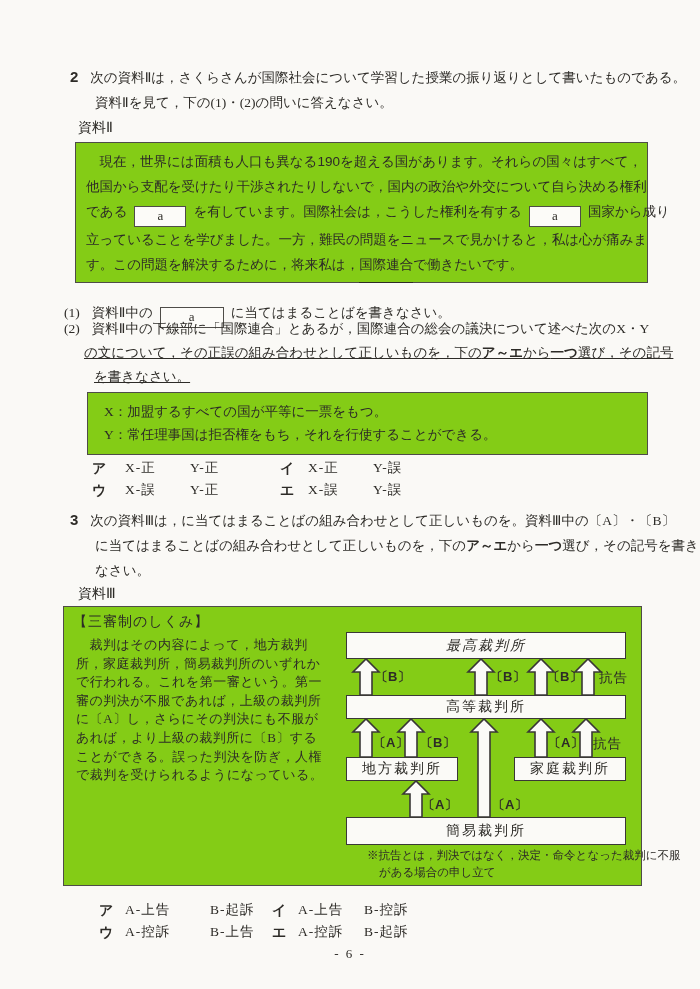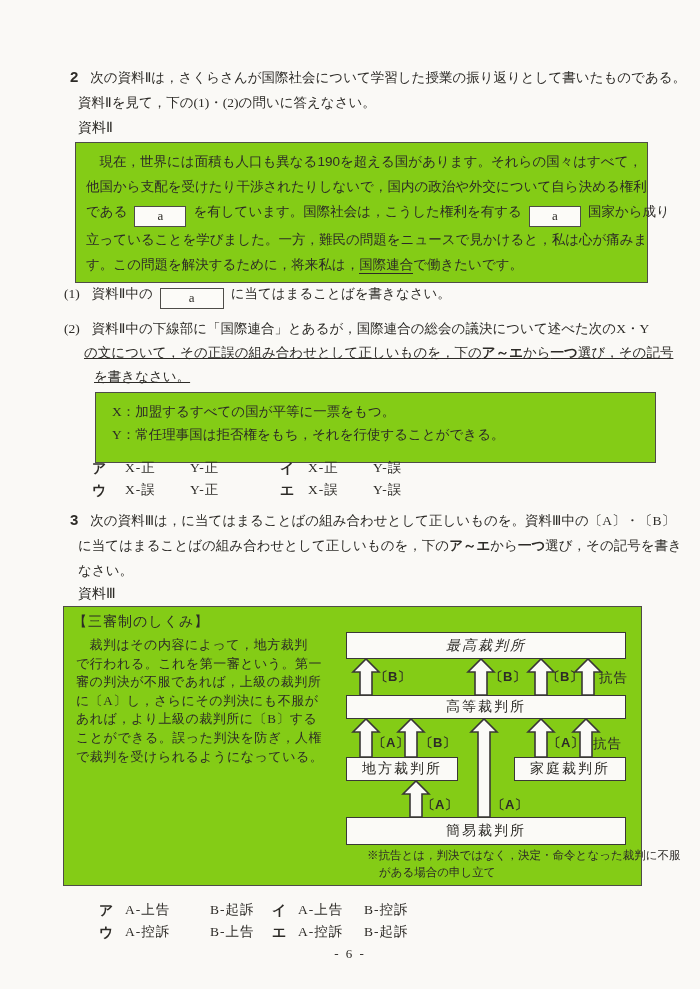--- a/index.html
+++ b/index.html
@@ -5,26 +5,26 @@
   html,body{margin:0;padding:0;background:#e8e8e6;}
   .page{position:relative;width:700px;height:989px;background:#faf9f6;color:#2d2b27;
         font-family:"Liberation Serif",serif;font-size:13.5px;overflow:hidden;}
   .abs{position:absolute;}
   .serif{font-family:"Liberation Serif",serif;}
   .sans{font-family:"Liberation Sans",sans-serif;}
   .line{white-space:nowrap;}
   .qnum{font-family:"Liberation Sans",sans-serif;font-weight:bold;font-size:15px;}
   .pnum{font-size:13.5px;}
   .ml12{margin-left:12px;}
-  .ml8{margin-left:8px;}
+  .ml8{margin-left:25px;}
   .box{border:1.4px solid #4e4c48;background:#84cc16;}
   .blank{display:inline-block;width:50px;height:19px;border:1.2px solid #4e4c48;text-align:center;
          line-height:18px;margin:0 7px;vertical-align:-4px;font-size:13px;background:#fcfbf8;}
   .blank.wide{width:62px;}
-  .u{border-bottom:1.3px solid #2d2b27;padding-bottom:1px;}
+  .u{border-bottom:1.3px solid #2d2b27;padding-bottom:10px;}
   .optgrid{display:grid;line-height:22px;letter-spacing:1px;}
   .optgrid .k{font-family:"Liberation Sans",sans-serif;font-weight:bold;letter-spacing:0;font-size:14px;}
   .court{position:absolute;border:1.6px solid #3a3836;background:#fbfaf7;text-align:center;
          font-size:14px;letter-spacing:2px;}
   .dlabel{position:absolute;font-family:"Liberation Sans",sans-serif;font-weight:bold;font-size:13px;}
   .klabel{position:absolute;font-size:13.5px;letter-spacing:1px;}
   .note{font-size:11.5px;line-height:17px;}
 </style>
 </head>
 <body>
@@ -39,31 +39,31 @@
   <div class="abs serif" style="left:78px;top:119px;font-size:14px;">資料Ⅱ</div>
 
   <div class="abs box sans" style="left:75px;top:142px;width:561px;height:133px;padding:6px 0 0 10px;line-height:25px;font-size:13.5px;">
     <div class="line">　現在，世界には面積も人口も異なる190を超える国があります。それらの国々はすべて，</div>
     <div class="line">他国から支配を受けたり干渉されたりしないで，国内の政治や外交について自ら決める権利</div>
     <div class="line"><span>である</span><span class="blank serif">a</span><span>を有しています。国際社会は，こうした権利を有する</span><span class="blank serif">a</span><span>国家から成り</span></div>
     <div class="line">立っていることを学びました。一方，難民の問題をニュースで見かけると，私は心が痛みま</div>
     <div class="line"><span>す。この問題を解決するために，将来私は，</span><span class="u">国際連合</span><span>で働きたいです。</span></div>
   </div>
 
-  <div class="abs serif line" style="left:64px;top:282px;line-height:24px;">
+  <div class="abs serif line" style="left:64px;top:301px;line-height:24px;">
     <span class="pnum">(1)</span><span class="ml12">資料Ⅱ中の</span><span class="blank wide serif">a</span><span>に当てはまることばを書きなさい。</span>
   </div>
 
   <div class="abs serif" style="left:64px;top:317px;width:590px;line-height:24px;">
     <div class="line"><span class="pnum">(2)</span><span class="ml12">資料Ⅱ中の下線部に「国際連合」とあるが，国際連合の総会の議決について述べた次のX・Y</span></div>
     <div class="line" style="margin-left:20px;text-decoration:underline;"><span>の文について，その正誤の組み合わせとして正しいものを，下の</span><b>ア～エ</b><span>から</span><b>一つ</b><span>選び，その記号</span></div>
     <div class="line" style="margin-left:30px;text-decoration:underline;">を書きなさい。</div>
   </div>
 
-  <div class="abs box serif" style="left:95px;top:392px;width:543px;height:54px;padding:7px 0 8px 16px;line-height:23px;">
+  <div class="abs box serif" style="left:87px;top:392px;width:543px;height:54px;padding:7px 0 0 16px;line-height:23px;">
     <div class="line">X：加盟するすべての国が平等に一票をもつ。</div>
     <div class="line">Y：常任理事国は拒否権をもち，それを行使することができる。</div>
   </div>
 
   <div class="abs serif optgrid" style="left:92px;top:457px;grid-template-columns:33px 65px 90px 28px 65px auto;">
     <span class="k">ア</span>
     <span>X-正</span>
     <span>Y-正</span>
     <span class="k">イ</span>
     <span>X-正</span>
@@ -83,20 +83,21 @@
   </div>
 
   <div class="abs serif" style="left:78px;top:585px;font-size:14px;">資料Ⅲ</div>
 
   <div class="abs box" style="left:63px;top:606px;width:577px;height:278px;border-width:1.6px;">
 
     <div class="abs serif" style="left:9px;top:6px;font-size:14px;letter-spacing:1px;">【三審制のしくみ】</div>
 
     <div class="abs serif" style="left:12px;top:29px;width:296px;line-height:18.6px;font-size:13px;letter-spacing:0.5px;">
       <div class="line">　裁判はその内容によって，地方裁判</div>
+      <div class="line">所，家庭裁判所，簡易裁判所のいずれか</div>
       <div class="line">で行われる。これを第一審という。第一</div>
       <div class="line">審の判決が不服であれば，上級の裁判所</div>
       <div class="line">に〔A〕し，さらにその判決にも不服が</div>
       <div class="line">あれば，より上級の裁判所に〔B〕する</div>
       <div class="line">ことができる。誤った判決を防ぎ，人権</div>
       <div class="line">で裁判を受けられるようになっている。</div>
     </div>
 
     <svg class="abs" style="left:0;top:0;" width="577" height="277" viewBox="0 0 577 277">
       <g fill="#fbfaf7" stroke="#3a3836" stroke-width="1.6" stroke-linejoin="miter">

